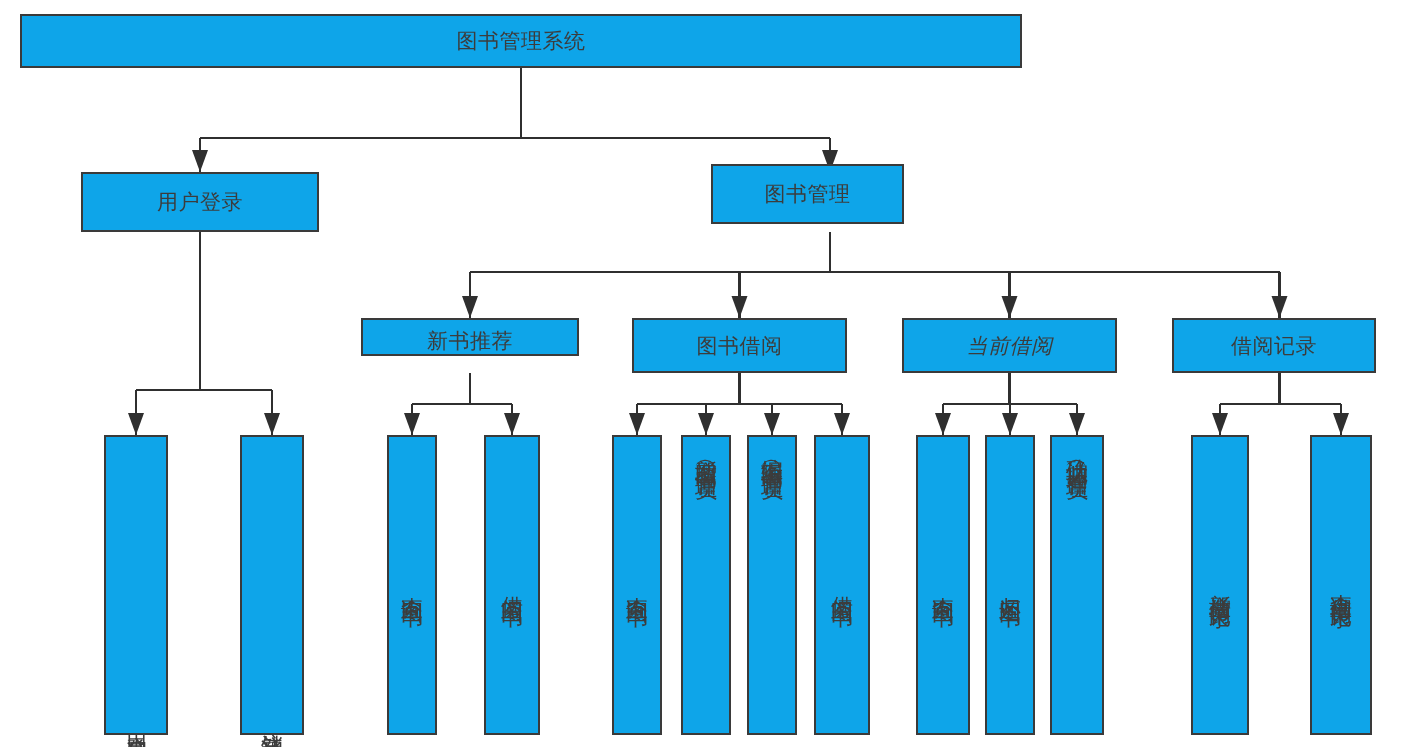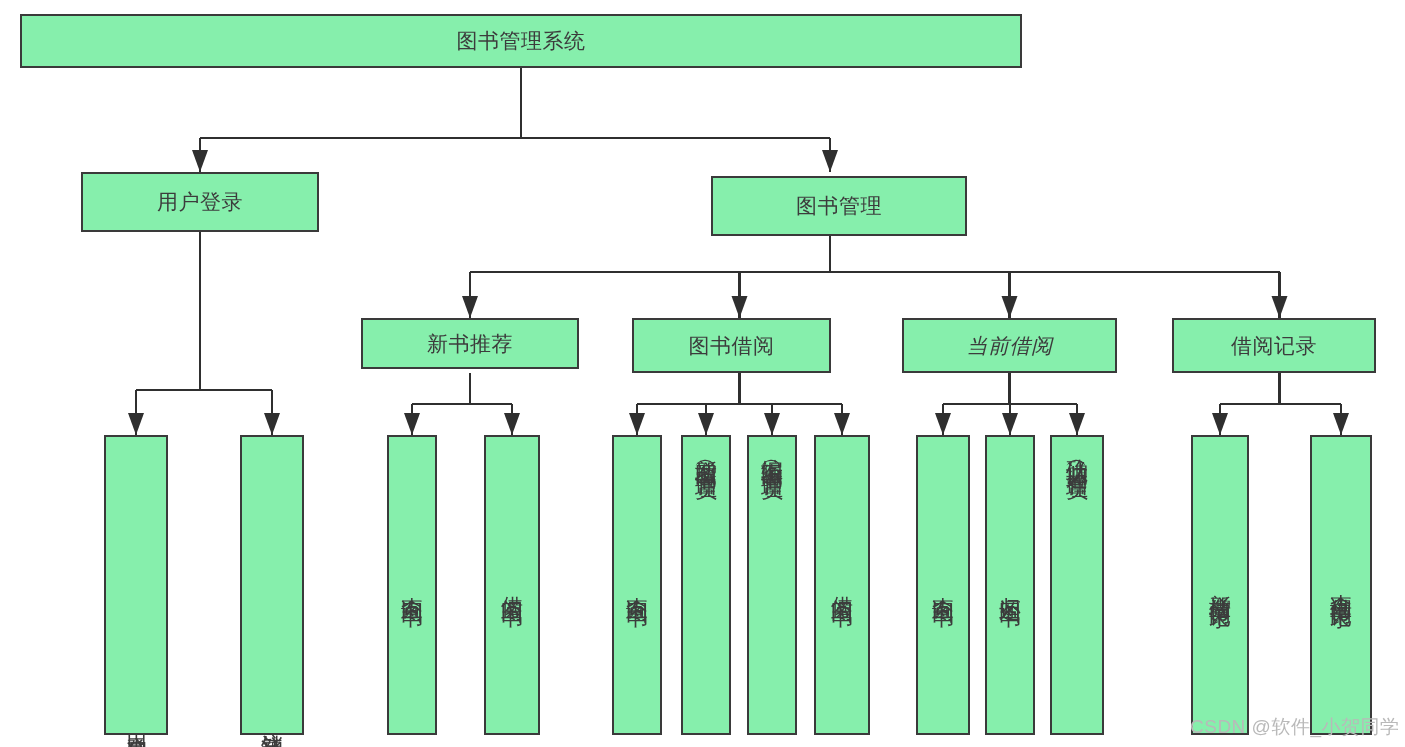--- a/index.html
+++ b/index.html
@@ -21,21 +21,21 @@
     position: absolute;
     left: 0;
     top: 0;
     width: 1405px;
     height: 747px;
     pointer-events: none;
   }
   .node {
     position: absolute;
     box-sizing: border-box;
-    background: #86efac;
+    background: #0ea5e9;
     border: 2px solid #3a3a3a;
     display: flex;
     align-items: center;
     justify-content: center;
     color: #3c3c3c;
   }
   .node-label {
     display: block;
     text-align: center;
     line-height: 1.22;
@@ -132,27 +132,27 @@
       <line x1="1341" y1="404" x2="1341" y2="435" stroke="#2f2f2f" stroke-width="2.5" shape-rendering="crispEdges"></line>
       <polygon points="1333,413 1349,413 1341,435" fill="#2f2f2f"></polygon>
     </svg>
   <div id="node-layer">
       <div class="node horizontal" style="left: 20px; top: 14px; width: 1002px; height: 54px;">
         <span class="node-label">图书管理系统</span>
       </div>
       <div class="node horizontal" style="left: 81px; top: 172px; width: 238px; height: 60px;">
         <span class="node-label">用户登录</span>
       </div>
-      <div class="node horizontal" style="left: 711px; top: 176px; width: 256px; height: 60px;">
+      <div class="node horizontal" style="left: 711px; top: 164px; width: 193px; height: 60px;">
         <span class="node-label">图书管理</span>
       </div>
-      <div class="node horizontal" style="left: 361px; top: 318px; width: 218px; height: 51px;">
+      <div class="node horizontal" style="left: 361px; top: 318px; width: 218px; height: 38px; align-items: flex-end;">
         <span class="node-label">新书推荐</span>
       </div>
-      <div class="node horizontal" style="left: 632px; top: 318px; width: 199px; height: 55px;">
+      <div class="node horizontal" style="left: 632px; top: 318px; width: 215px; height: 55px;">
         <span class="node-label">图书借阅</span>
       </div>
       <div class="node horizontal" style="left: 902px; top: 318px; width: 215px; height: 55px; font-style: italic;">
         <span class="node-label">当前借阅</span>
       </div>
       <div class="node horizontal" style="left: 1172px; top: 318px; width: 204px; height: 55px;">
         <span class="node-label">借阅记录</span>
       </div>
       <div class="node vertical anchor-bottom" style="left: 104px; top: 435px; width: 64px; height: 300px;">
         <span class="node-label">用户登录</span>
@@ -187,14 +187,13 @@
       <div class="node vertical anchor-top" style="left: 1050px; top: 435px; width: 54px; height: 300px;">
         <span class="node-label">确认归还（管理员）</span>
       </div>
       <div class="node vertical anchor-middle" style="left: 1191px; top: 435px; width: 58px; height: 300px;">
         <span class="node-label">新增借阅记录</span>
       </div>
       <div class="node vertical anchor-middle" style="left: 1310px; top: 435px; width: 62px; height: 300px;">
         <span class="node-label">查询借阅记录</span>
       </div>
     </div>
-  <div class="watermark" style="left:1190px; top:714px;">CSDN @软件_小贺同学</div>
 </div>
 
 </body></html>

